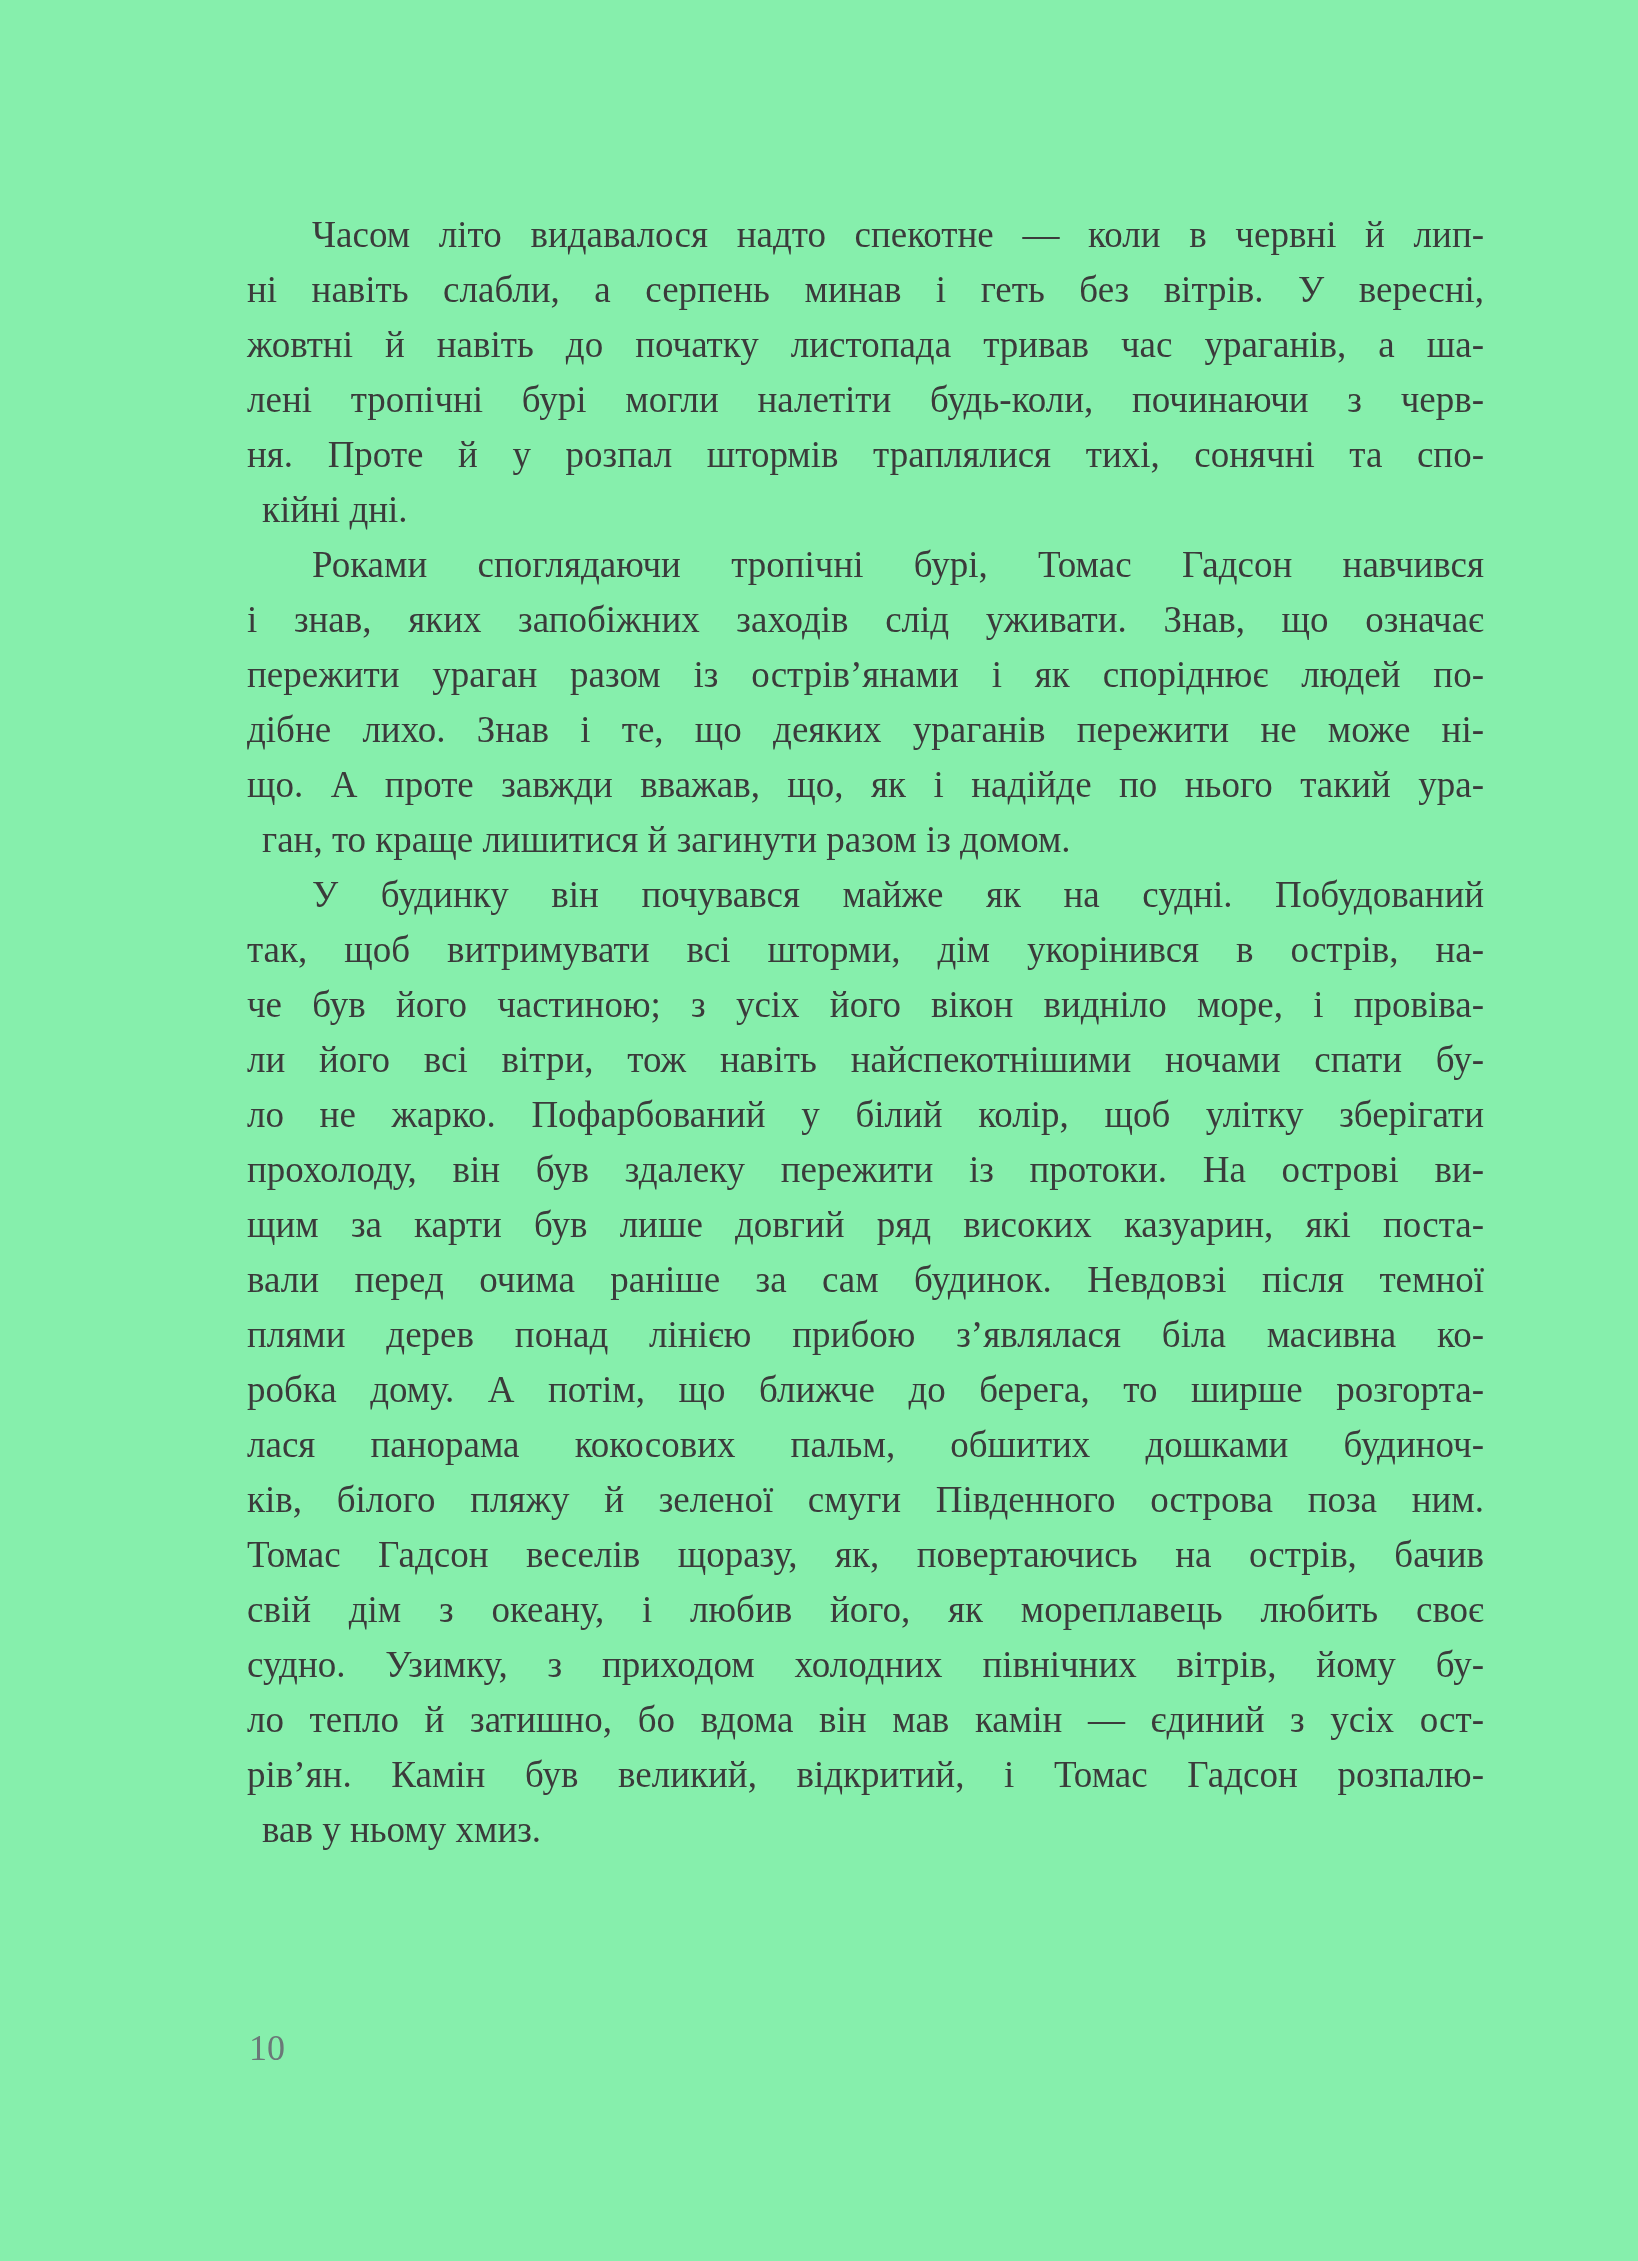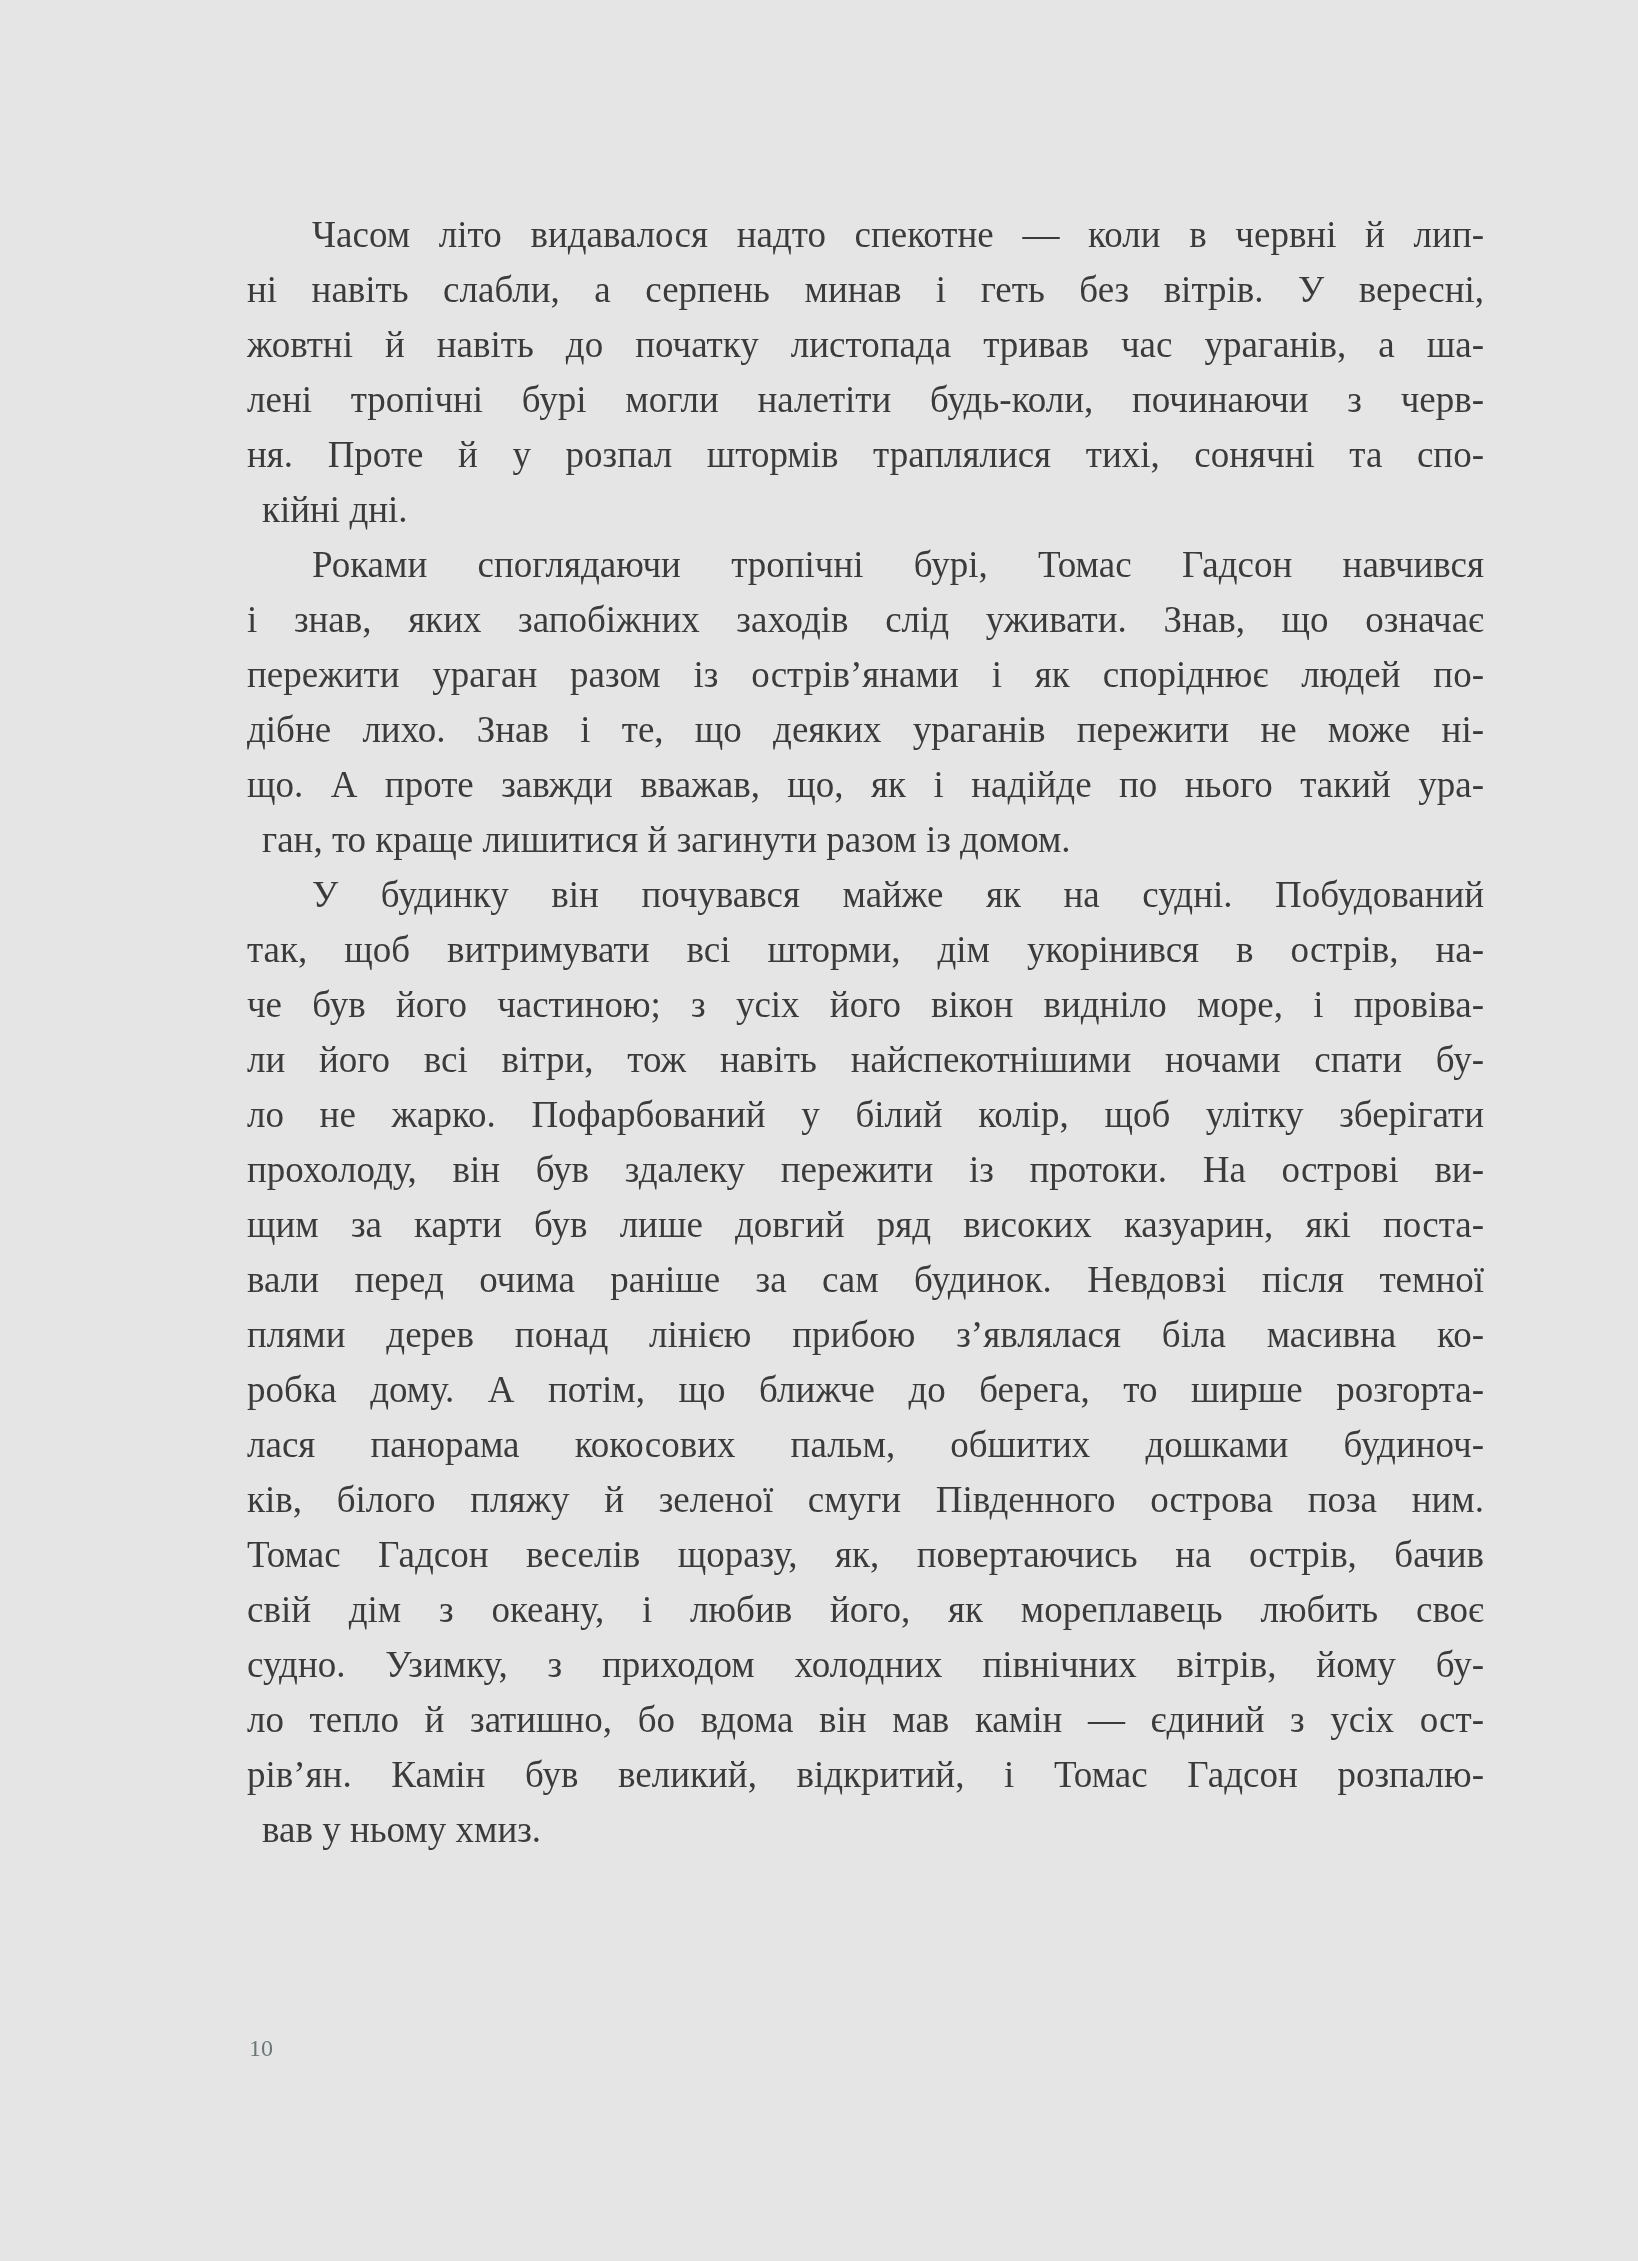--- a/index.html
+++ b/index.html
@@ -4,21 +4,21 @@
 <style>
   html, body {
     margin: 0;
     padding: 0;
     background: #ffffff;
   }
   .book-page {
     position: relative;
     width: 1638px;
     height: 2261px;
-    background: #e5e5e5;
+    background: #86efac;
     font-family: "Liberation Serif", "DejaVu Serif", serif;
     overflow: hidden;
   }
   .text-block {
     position: absolute;
     left: 247px;
     top: 207px;
     width: 1237px;
     color: #3b3b3b;
     font-size: 37px;
@@ -37,21 +37,21 @@
     text-indent: 65px;
   }
   .line.last {
     text-align-last: left;
     margin-left: 15px;
   }
   .page-number {
     position: absolute;
     left: 249px;
     top: 2029px;
-    font-size: 24px;
+    font-size: 36px;
     line-height: 39px;
     color: #6b7878;
   }
 </style>
 </head>
 <body>
 
 <div class="book-page">
   <div class="text-block">
       <div class="paragraph">

